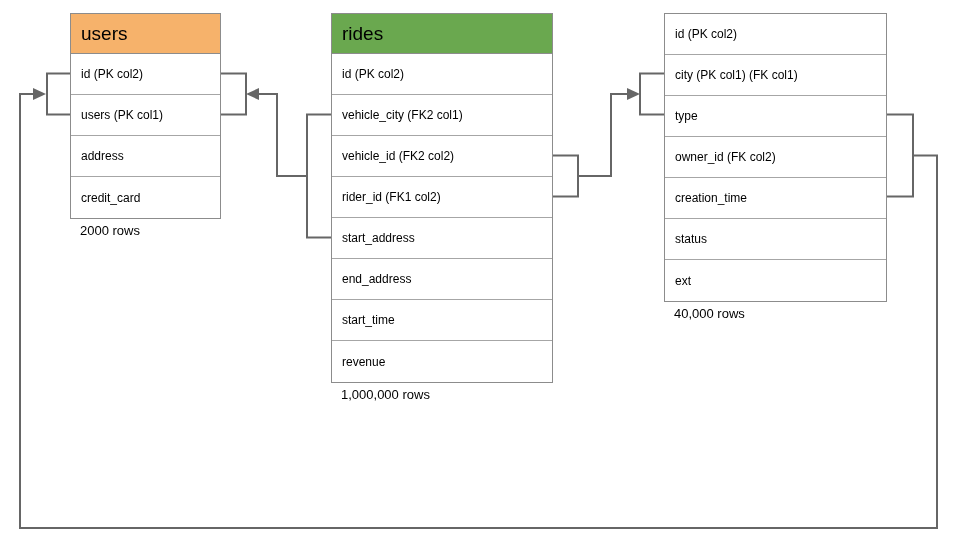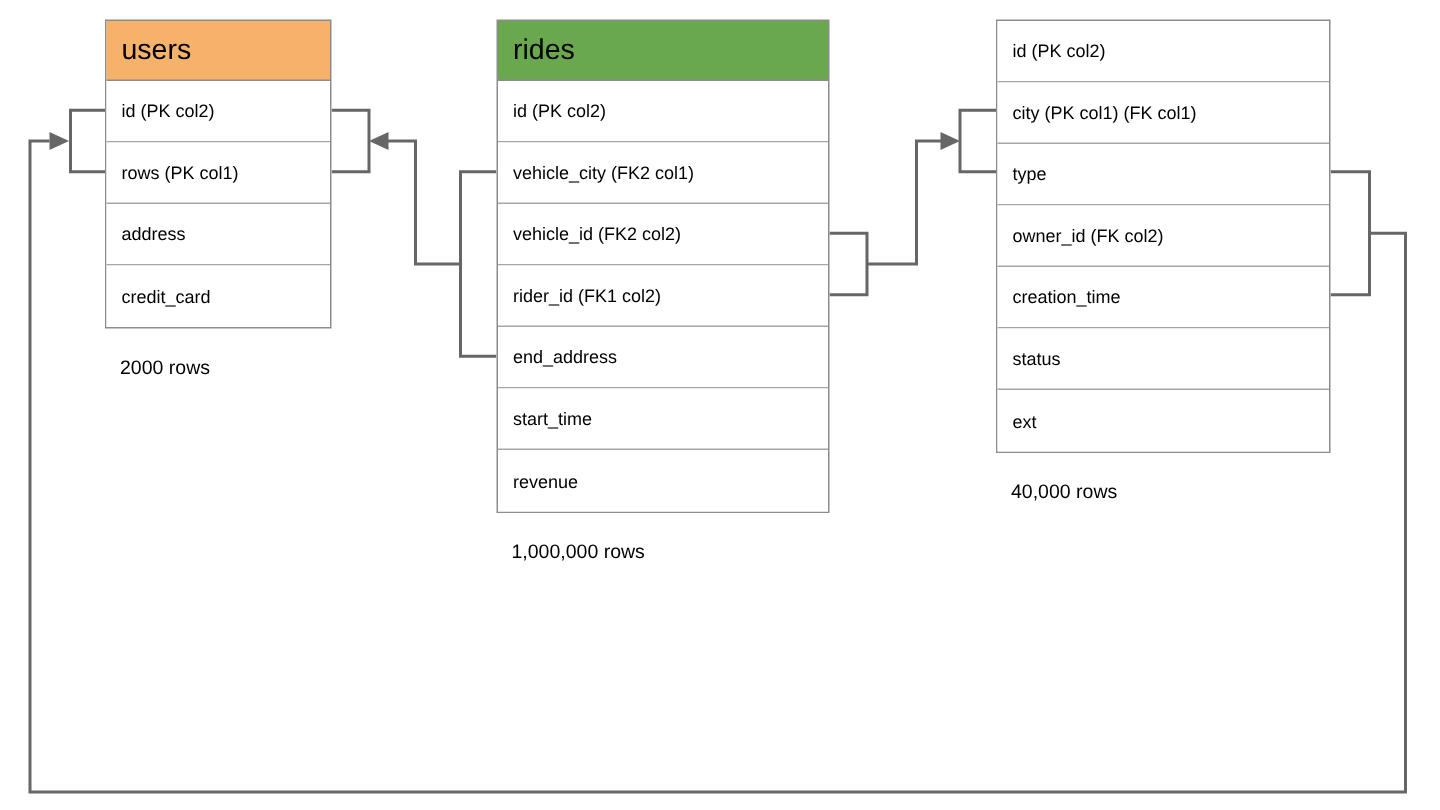--- a/index.html
+++ b/index.html
@@ -13,21 +13,21 @@
     height:40px; display:flex; align-items:center;
     padding-left:10px; font-size:19px; color:#000;
     border-bottom:1px solid #8c8c8c;
   }
   .tbl-row {
     height:41px; display:flex; align-items:center;
     padding-left:10px; font-size:12px; background:#fff;
     border-bottom:1px solid #a6a6a6; white-space:nowrap;
   }
   .tbl-row:last-child { border-bottom:none; }
-  .tbl-caption { margin-top:18px; padding-left:10px; font-size:13px; color:#000; }
+  .tbl-caption { margin-top:4px; padding-left:10px; font-size:13px; color:#000; }
   #table-users   { left:70px;  top:13px; width:151px; }
   #table-rides   { left:331px; top:13px; width:222px; }
   #table-vehicles{ left:664px; top:13px; width:223px; }
 </style>
 </head>
 <body>
 
 <div class="canvas">
 
   <svg class="connectors" viewBox="0 0 960 540" fill="none">
@@ -46,36 +46,37 @@
     <path class="connector" d="M913 155.5 H937 V528 H20 V94 H33" stroke-width="2" stroke="#666666"></path>
     <polygon class="arrowhead" points="46,94 33,88 33,100" fill="#666666"></polygon>
     <path class="connector" d="M70 73.5 H47 V114.5 H70" stroke-width="2" stroke="#666666"></path>
   </svg>
 
   <div class="db-table" id="table-users">
     <div class="tbl-box">
       <div class="tbl-header" style="background: rgb(246, 178, 107);">users</div>
       <div class="tbl-rows">
           <div class="tbl-row">id (PK col2)</div>
-          <div class="tbl-row">rows (PK col1)</div>
+          <div class="tbl-row">users (PK col1)</div>
           <div class="tbl-row">address</div>
           <div class="tbl-row">credit_card</div>
         </div>
     </div>
     <div class="tbl-caption">2000 rows</div>
   </div>
 
   <div class="db-table" id="table-rides">
     <div class="tbl-box">
       <div class="tbl-header" style="background: rgb(106, 168, 79);">rides</div>
       <div class="tbl-rows">
           <div class="tbl-row">id (PK col2)</div>
           <div class="tbl-row">vehicle_city (FK2 col1)</div>
           <div class="tbl-row">vehicle_id (FK2 col2)</div>
           <div class="tbl-row">rider_id (FK1 col2)</div>
+          <div class="tbl-row">start_address</div>
           <div class="tbl-row">end_address</div>
           <div class="tbl-row">start_time</div>
           <div class="tbl-row">revenue</div>
         </div>
     </div>
     <div class="tbl-caption">1,000,000 rows</div>
   </div>
 
   <div class="db-table" id="table-vehicles">
     <div class="tbl-box">

